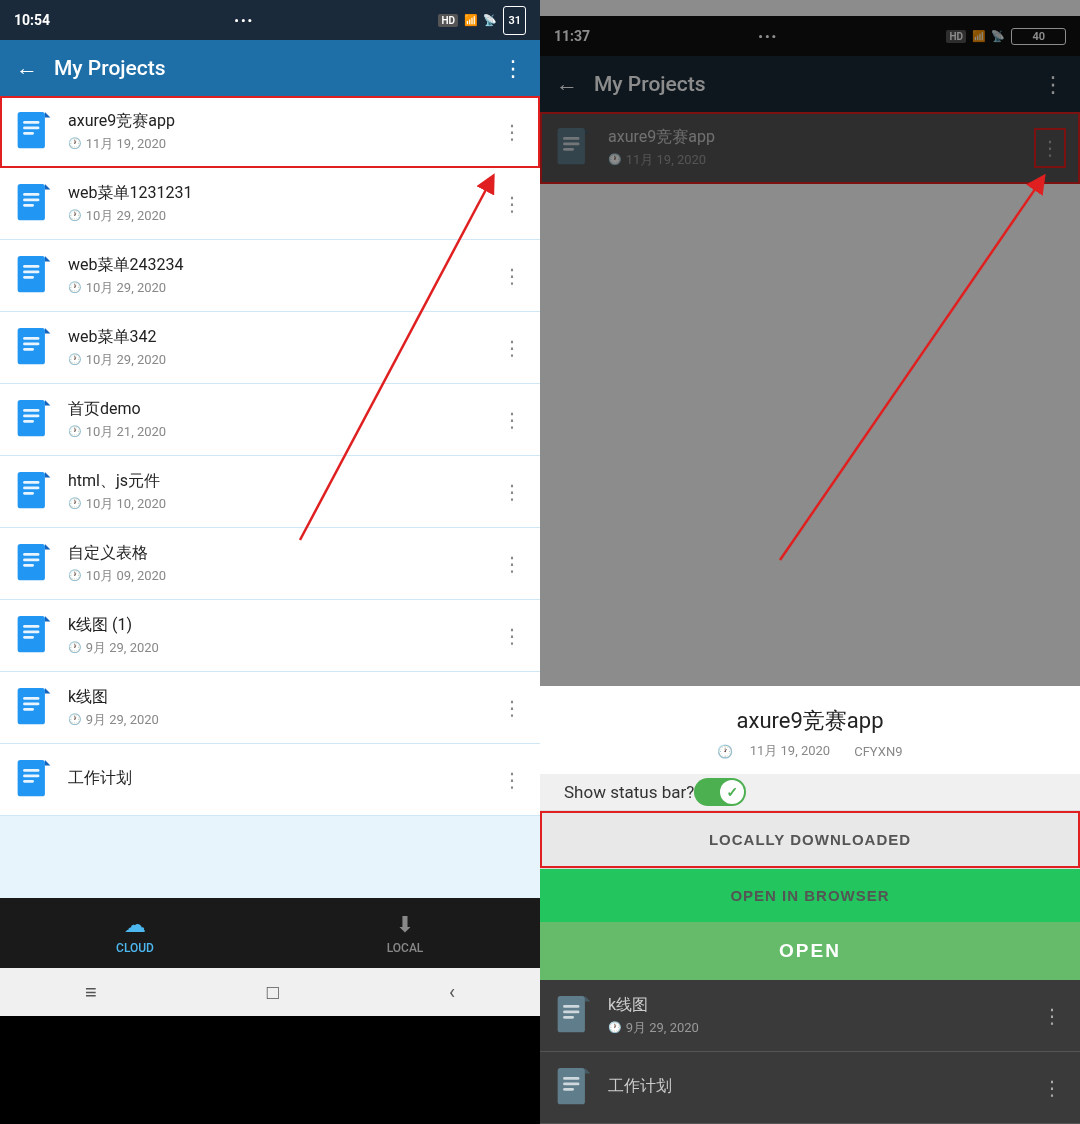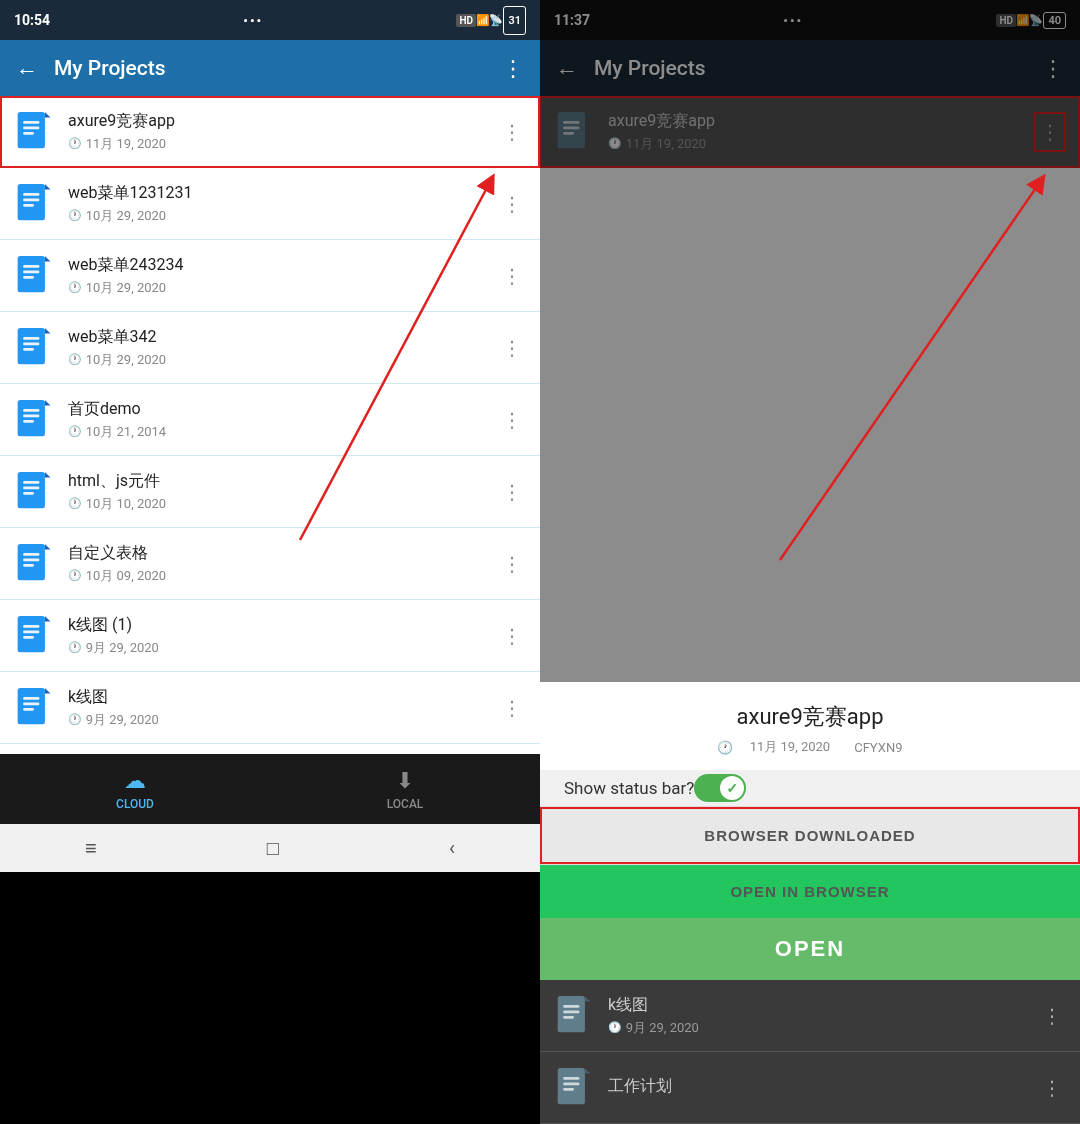--- a/index.html
+++ b/index.html
@@ -9,42 +9,42 @@
       display: flex;
       flex-direction: row;
       font-family: 'Roboto', Arial, sans-serif;
       background: #000;
       overflow: hidden;
     }
 
     
     .phone-panel {
       width: 540px;
-      height: 872px;
+      height: 1016px;
       display: flex;
       flex-direction: column;
       background: #0f766e;
       position: relative;
     }
 
     
     .status-bar {
       height: 40px;
       background: #1a2a3a;
       display: flex;
       align-items: center;
       justify-content: space-between;
       padding: 0 14px;
       color: #fff;
       font-size: 13px;
       font-weight: 600;
       flex-shrink: 0;
     }
     .status-bar .time { font-size: 14px; font-weight: 700; }
-    .status-bar .icons { display: flex; align-items: center; gap: 0; font-size: 11px; }
+    .status-bar .icons { display: flex; align-items: center; gap: 6px; font-size: 11px; }
     .status-bar .dots { letter-spacing: 2px; }
 
     
     .app-bar {
       height: 56px;
       background: #1e6fa8;
       display: flex;
       align-items: center;
       padding: 0 16px;
       color: #fff;
@@ -211,35 +211,36 @@
       background: #e8e8e8;
     }
     .modal-action-btn.open-in-browser {
       color: #555;
       background: #22c55e;
       border-top: 1px solid #ddd;
     }
     .modal-action-btn.open-green {
       background: #66bb6a;
       color: #fff;
-      font-size: 22px;
+      font-size: 19px;
       letter-spacing: 2px;
     }
 
     
     .arrow-overlay {
       position: absolute;
       top: 0; left: 0; right: 0; bottom: 0;
       pointer-events: none;
       z-index: 20;
     }
 
     
     .status-bar-dark {
       background: #111;
+      margin-top: 16px;
     }
     .app-bar-dark {
       background: #1a2a35;
     }
   </style>
 </head>
 <body>
 
 <div class="phone-panel">
 
@@ -349,21 +350,21 @@
             <polygon points="30,0 36,6 30,6" fill="#1565C0"></polygon>
             <rect x="6" y="10" width="18" height="3" rx="1.5" fill="#fff" opacity="0.9"></rect>
             <rect x="6" y="16" width="18" height="3" rx="1.5" fill="#fff" opacity="0.9"></rect>
             <rect x="6" y="22" width="12" height="3" rx="1.5" fill="#fff" opacity="0.9"></rect>
           </svg>
         </div>
       <div class="info">
         <div class="name">首页demo</div>
         <div class="date">
             <span class="clock">🕐</span>
-            <span>10月 21, 2014</span>
+            <span>10月 21, 2020</span>
           </div>
       </div>
       <span class="item-more">⋮</span>
     </div>
 
     <div class="project-item">
       <div class="doc-icon">
           <svg viewBox="0 0 36 44">
             <rect x="0" y="0" width="30" height="40" rx="3" fill="#2196F3"></rect>
             <polygon points="30,0 36,6 30,6" fill="#1565C0"></polygon>
@@ -490,21 +491,21 @@
 
 <div class="phone-panel-right">
 
   <div class="status-bar status-bar-dark">
     <span class="time">11:37</span>
     <span class="dots">•••</span>
     <div class="icons">
       <span style="font-size:10px;background:#555;padding:1px 3px;border-radius:2px;">HD</span>
       <span>📶</span>
       <span>📡</span>
-      <span style="border:1.5px solid #fff;border-radius:3px;padding:1px 4px;font-size:11px;">40</span>
+      <span style="border:1.5px solid #fff;border-radius:3px;padding:1px 20px;font-size:11px;">40</span>
     </div>
   </div>
 
   <div class="app-bar app-bar-dark">
     <span class="back-icon">←</span>
     <span class="title">My Projects</span>
     <span class="more-icon">⋮</span>
   </div>
 
   <div class="project-item highlighted" style="background:#555;border-bottom:1px solid #444;">
@@ -542,21 +543,21 @@
       </div>
 
       <div class="modal-toggle-row">
         <span class="label">Show status bar?</span>
         <div class="toggle-switch">
           <div class="toggle-knob">✓</div>
         </div>
       </div>
 
       <div class="modal-action">
-        <button class="modal-action-btn locally-downloaded">BROWSER DOWNLOADED</button>
+        <button class="modal-action-btn locally-downloaded">LOCALLY DOWNLOADED</button>
       </div>
 
       <div class="modal-action" style="border-top:none;">
         <button class="modal-action-btn open-in-browser">OPEN IN BROWSER</button>
       </div>
 
       <div class="modal-action" style="border-top:none;">
         <button class="modal-action-btn open-green">OPEN</button>
       </div>
 

